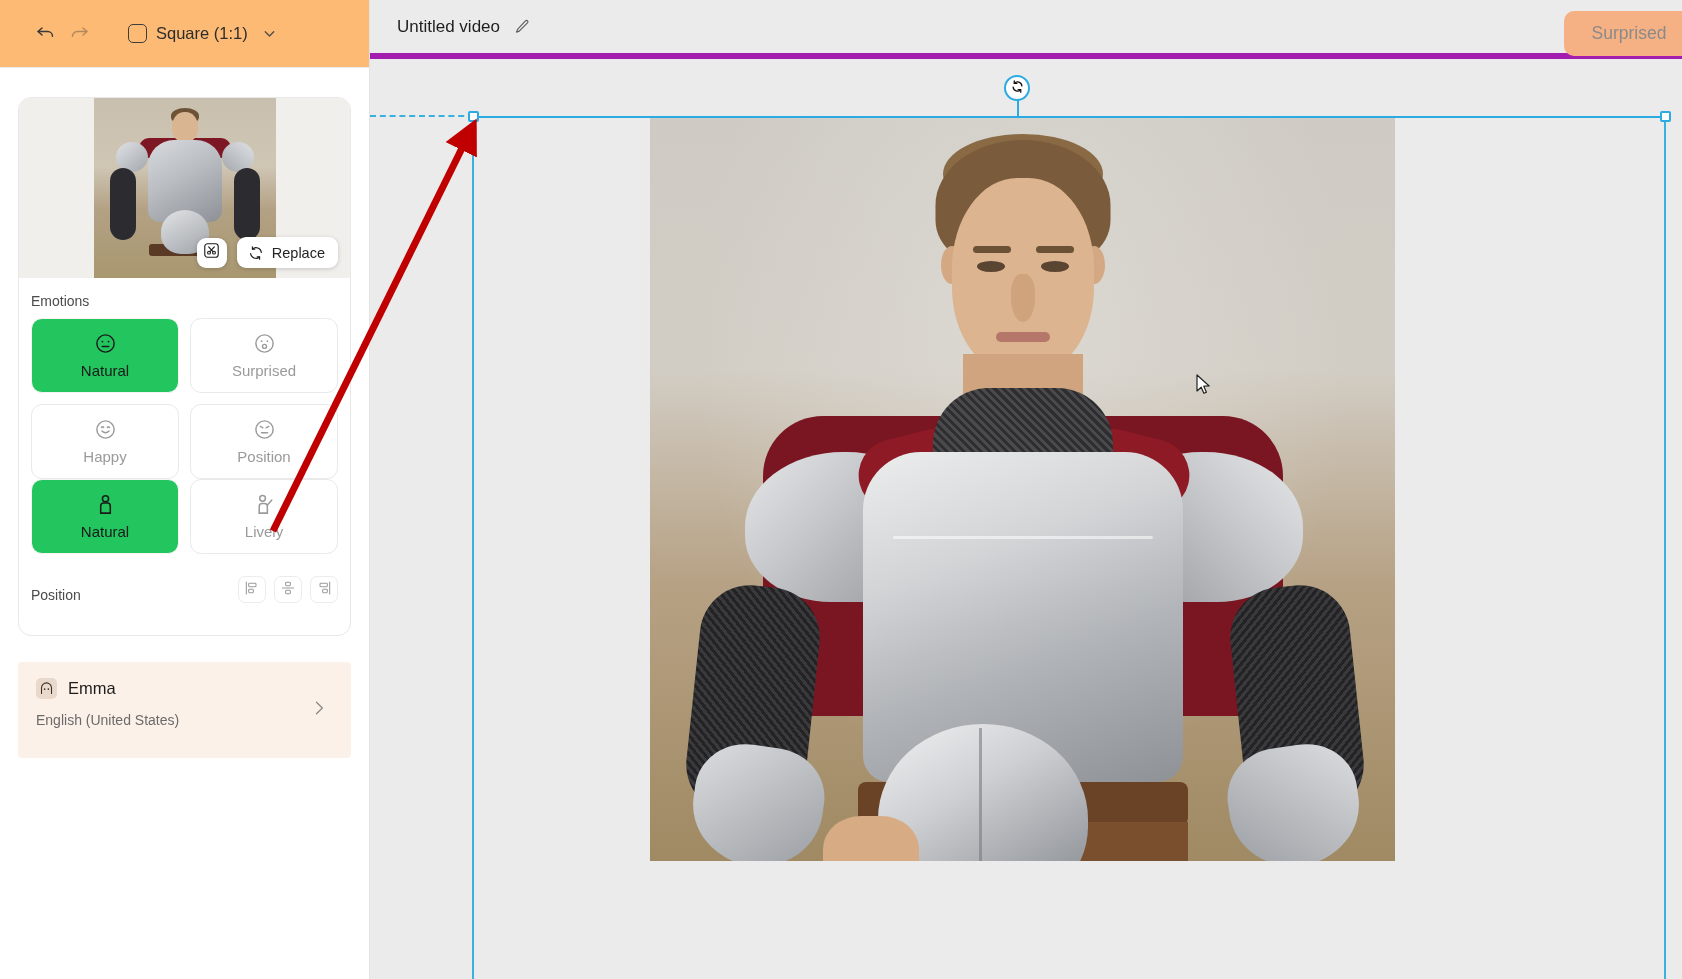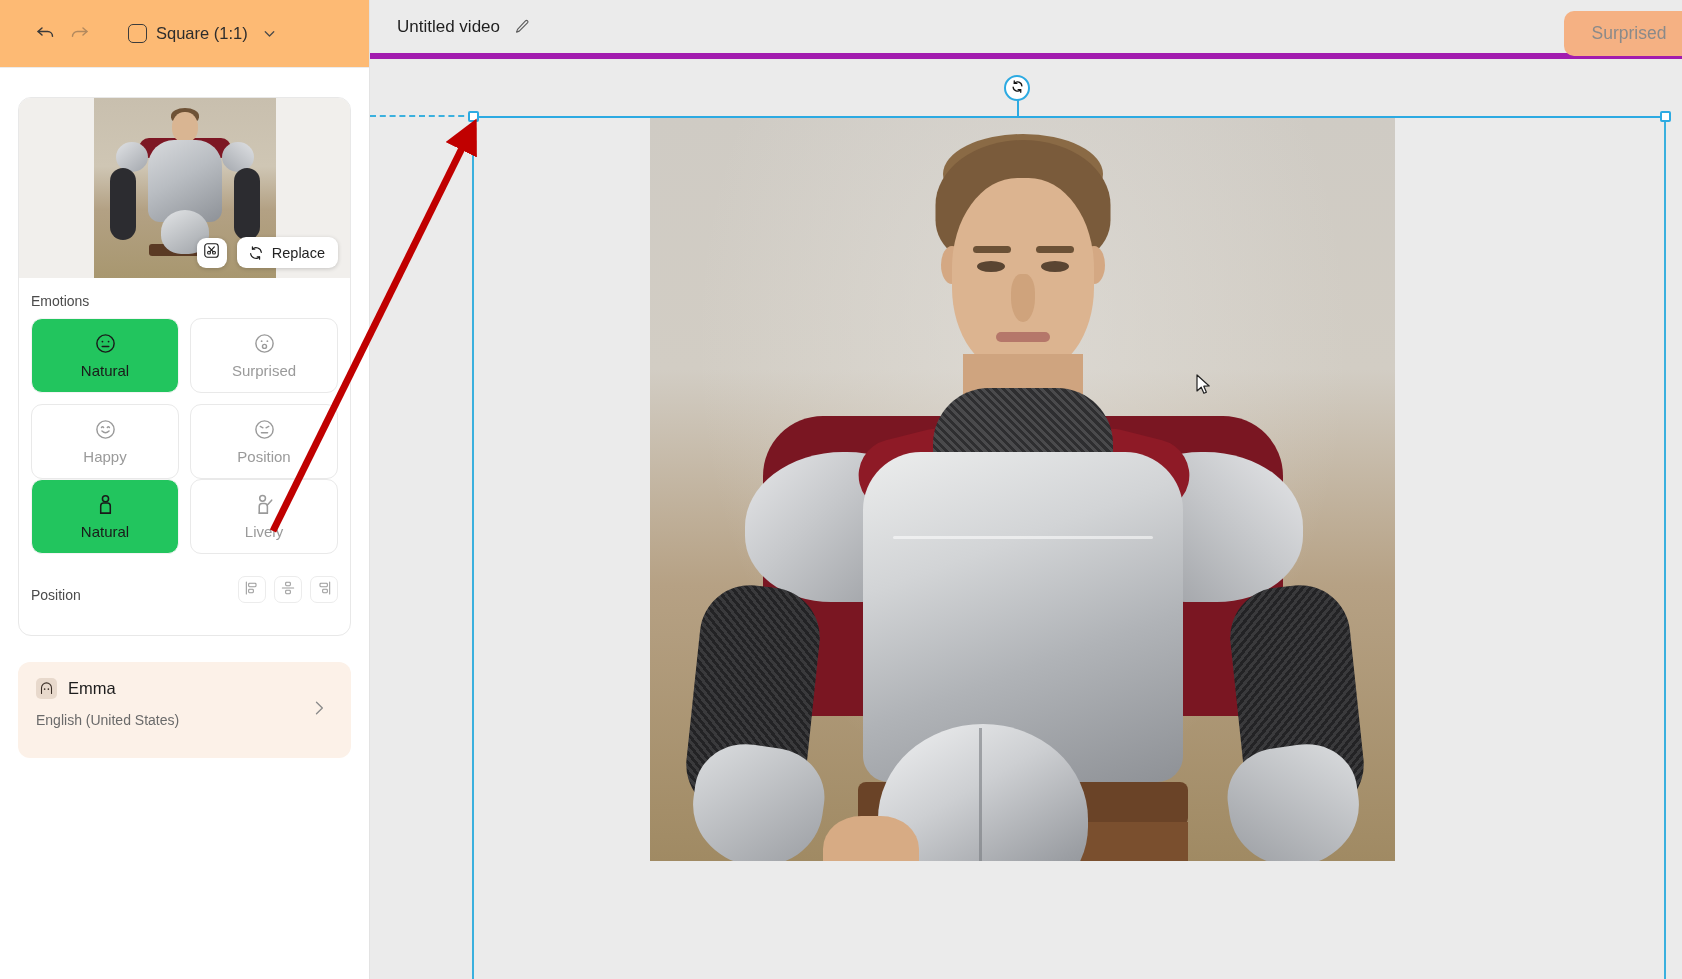--- a/index.html
+++ b/index.html
@@ -126,21 +126,21 @@
   .align-group { display: flex; gap: 8px; }
   .align-btn {
     width: 28px; height: 27px; border: 1px solid #ececec; border-radius: 7px;
     background: #fff; display: flex; align-items: center; justify-content: center;
     cursor: pointer; color: #9b9b9b;
   }
 
   .voice-card {
     margin: 14px 18px 0 18px;
     background: #fcf1e8;
-    border-radius: 12px;
+    border-radius: 4px;
     height: 96px;
     padding: 16px 18px;
     position: relative; cursor: pointer;
   }
   .voice-top { display: flex; align-items: center; gap: 11px; }
   .voice-name { font-size: 16.5px; color: #1d1d1d; }
   .voice-lang { font-size: 14px; color: #6a6a6a; margin-top: 13px; }
   .voice-chev { position: absolute; right: 22px; top: 50%; transform: translateY(-50%); color: #8a8a8a; }
   .avatar-ic {
     width: 21px; height: 21px; border-radius: 5px; background: #e8d9cc;

